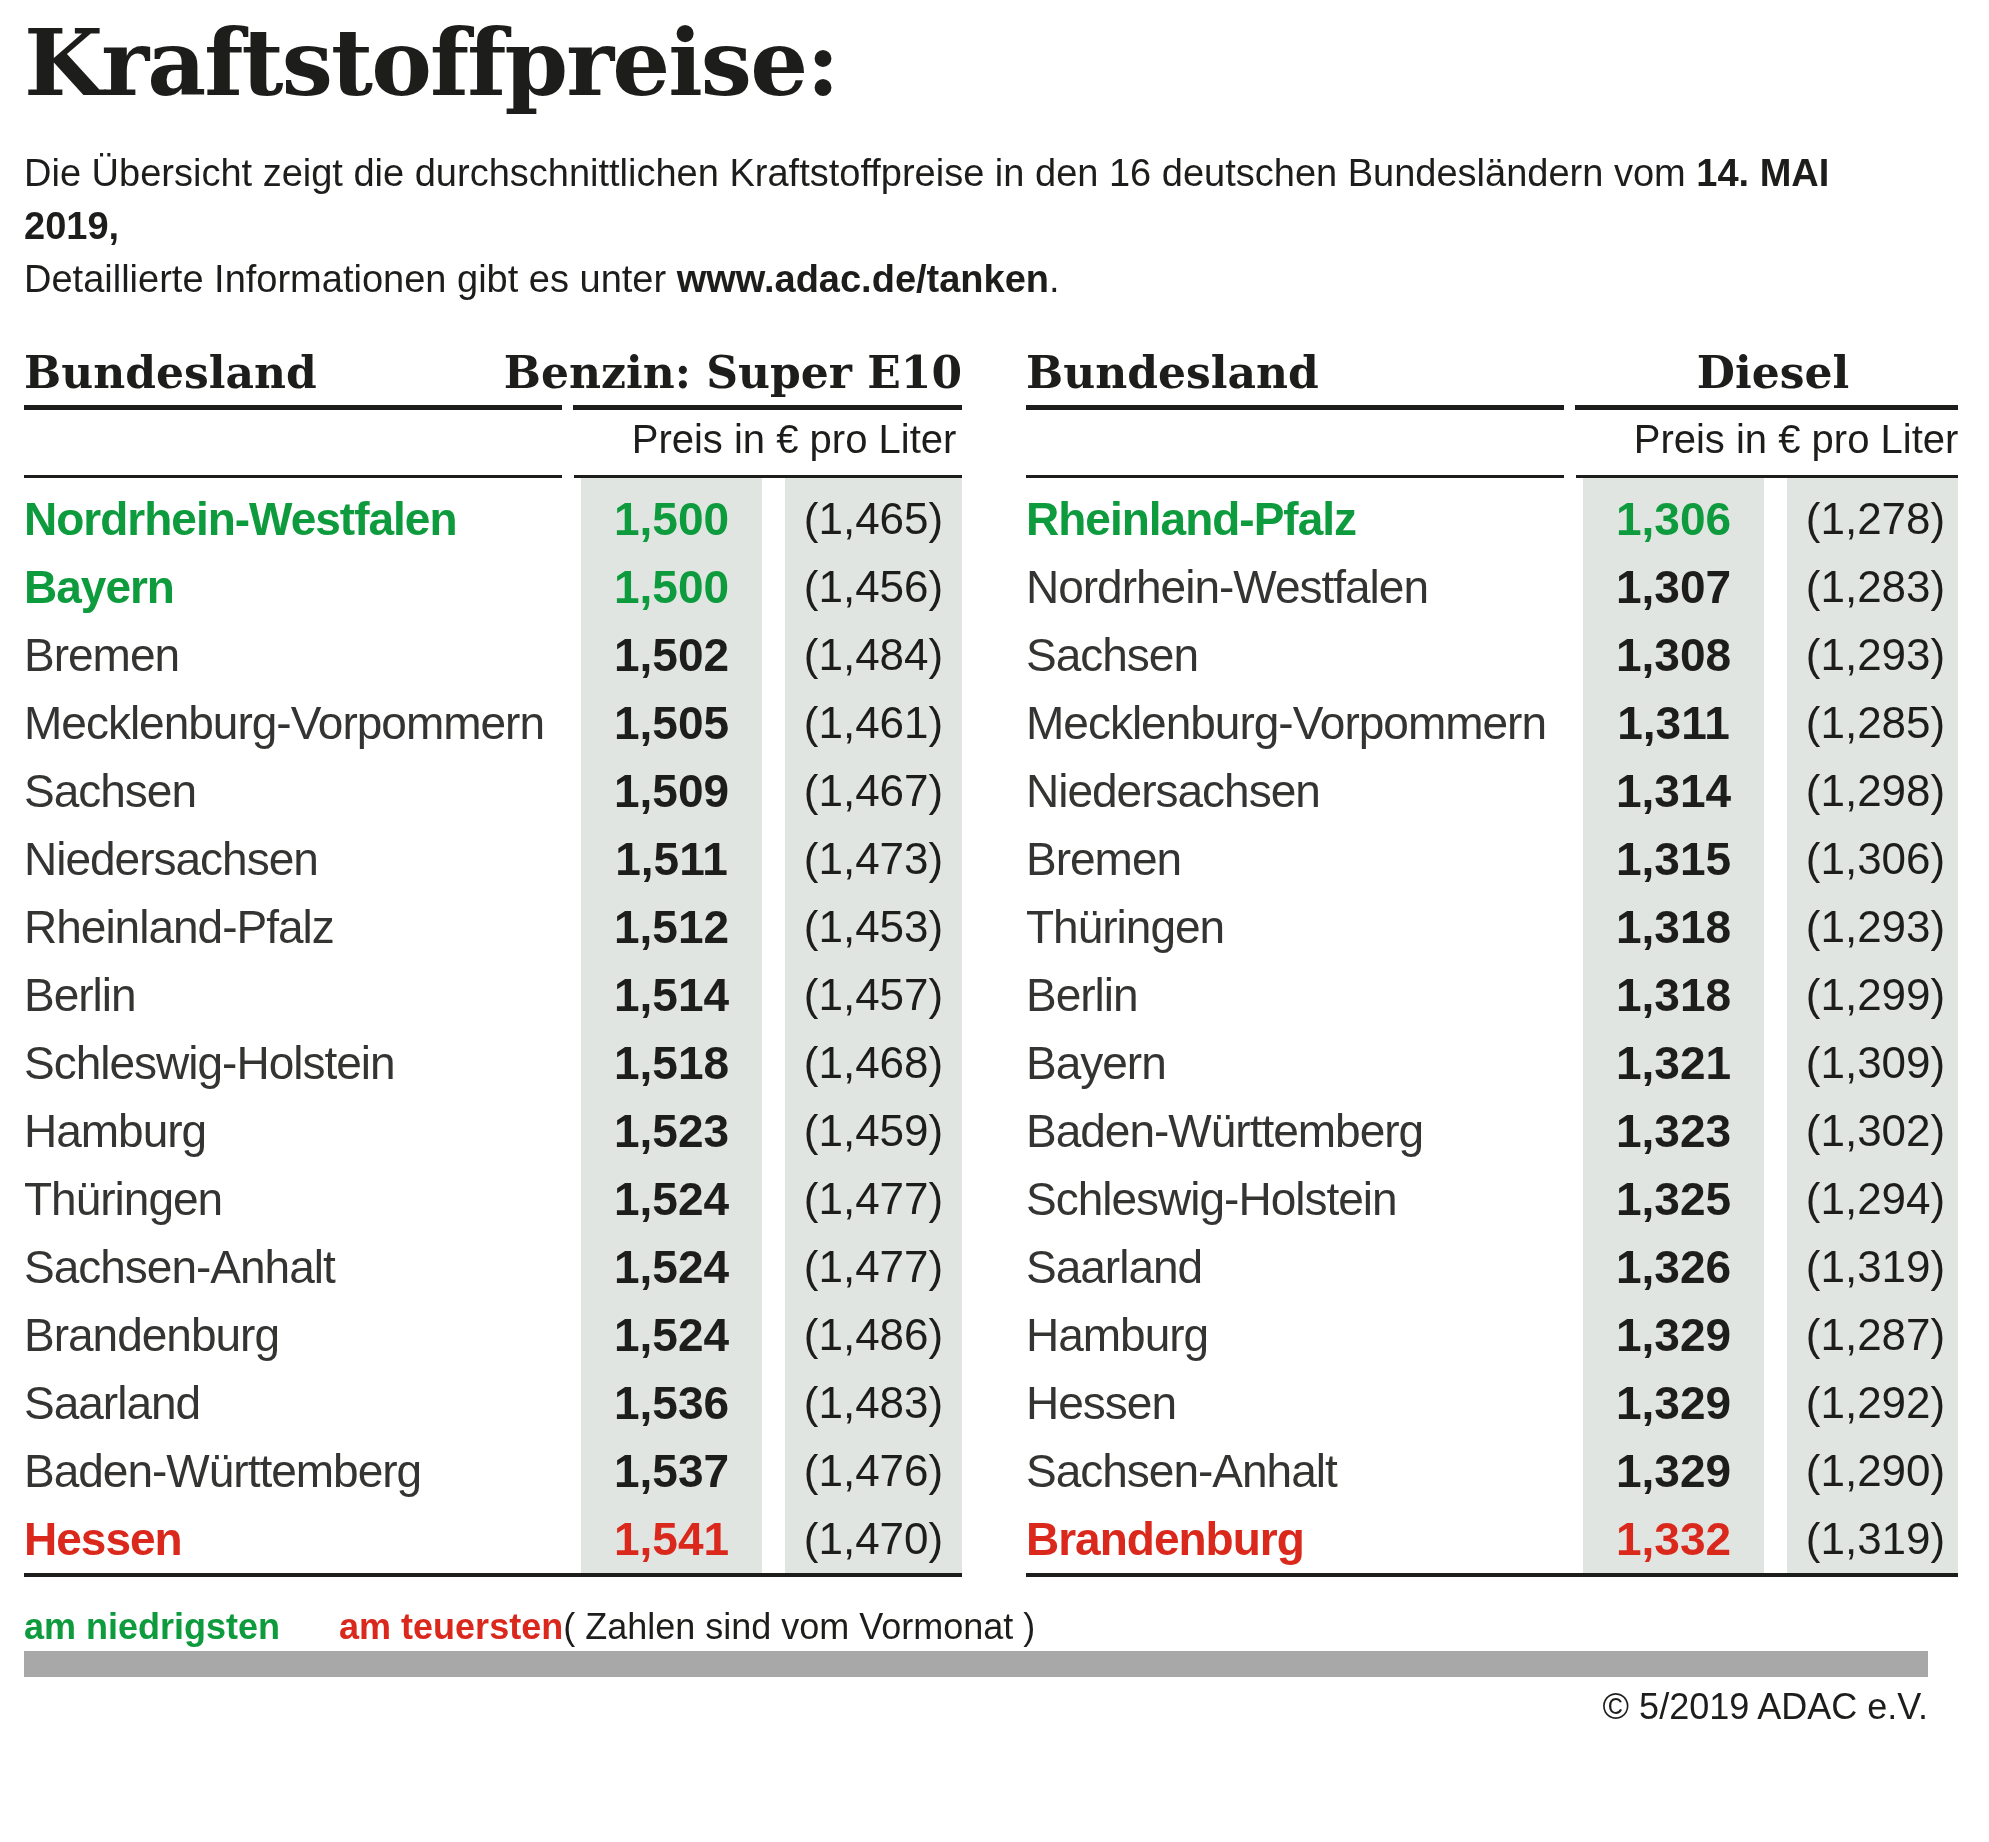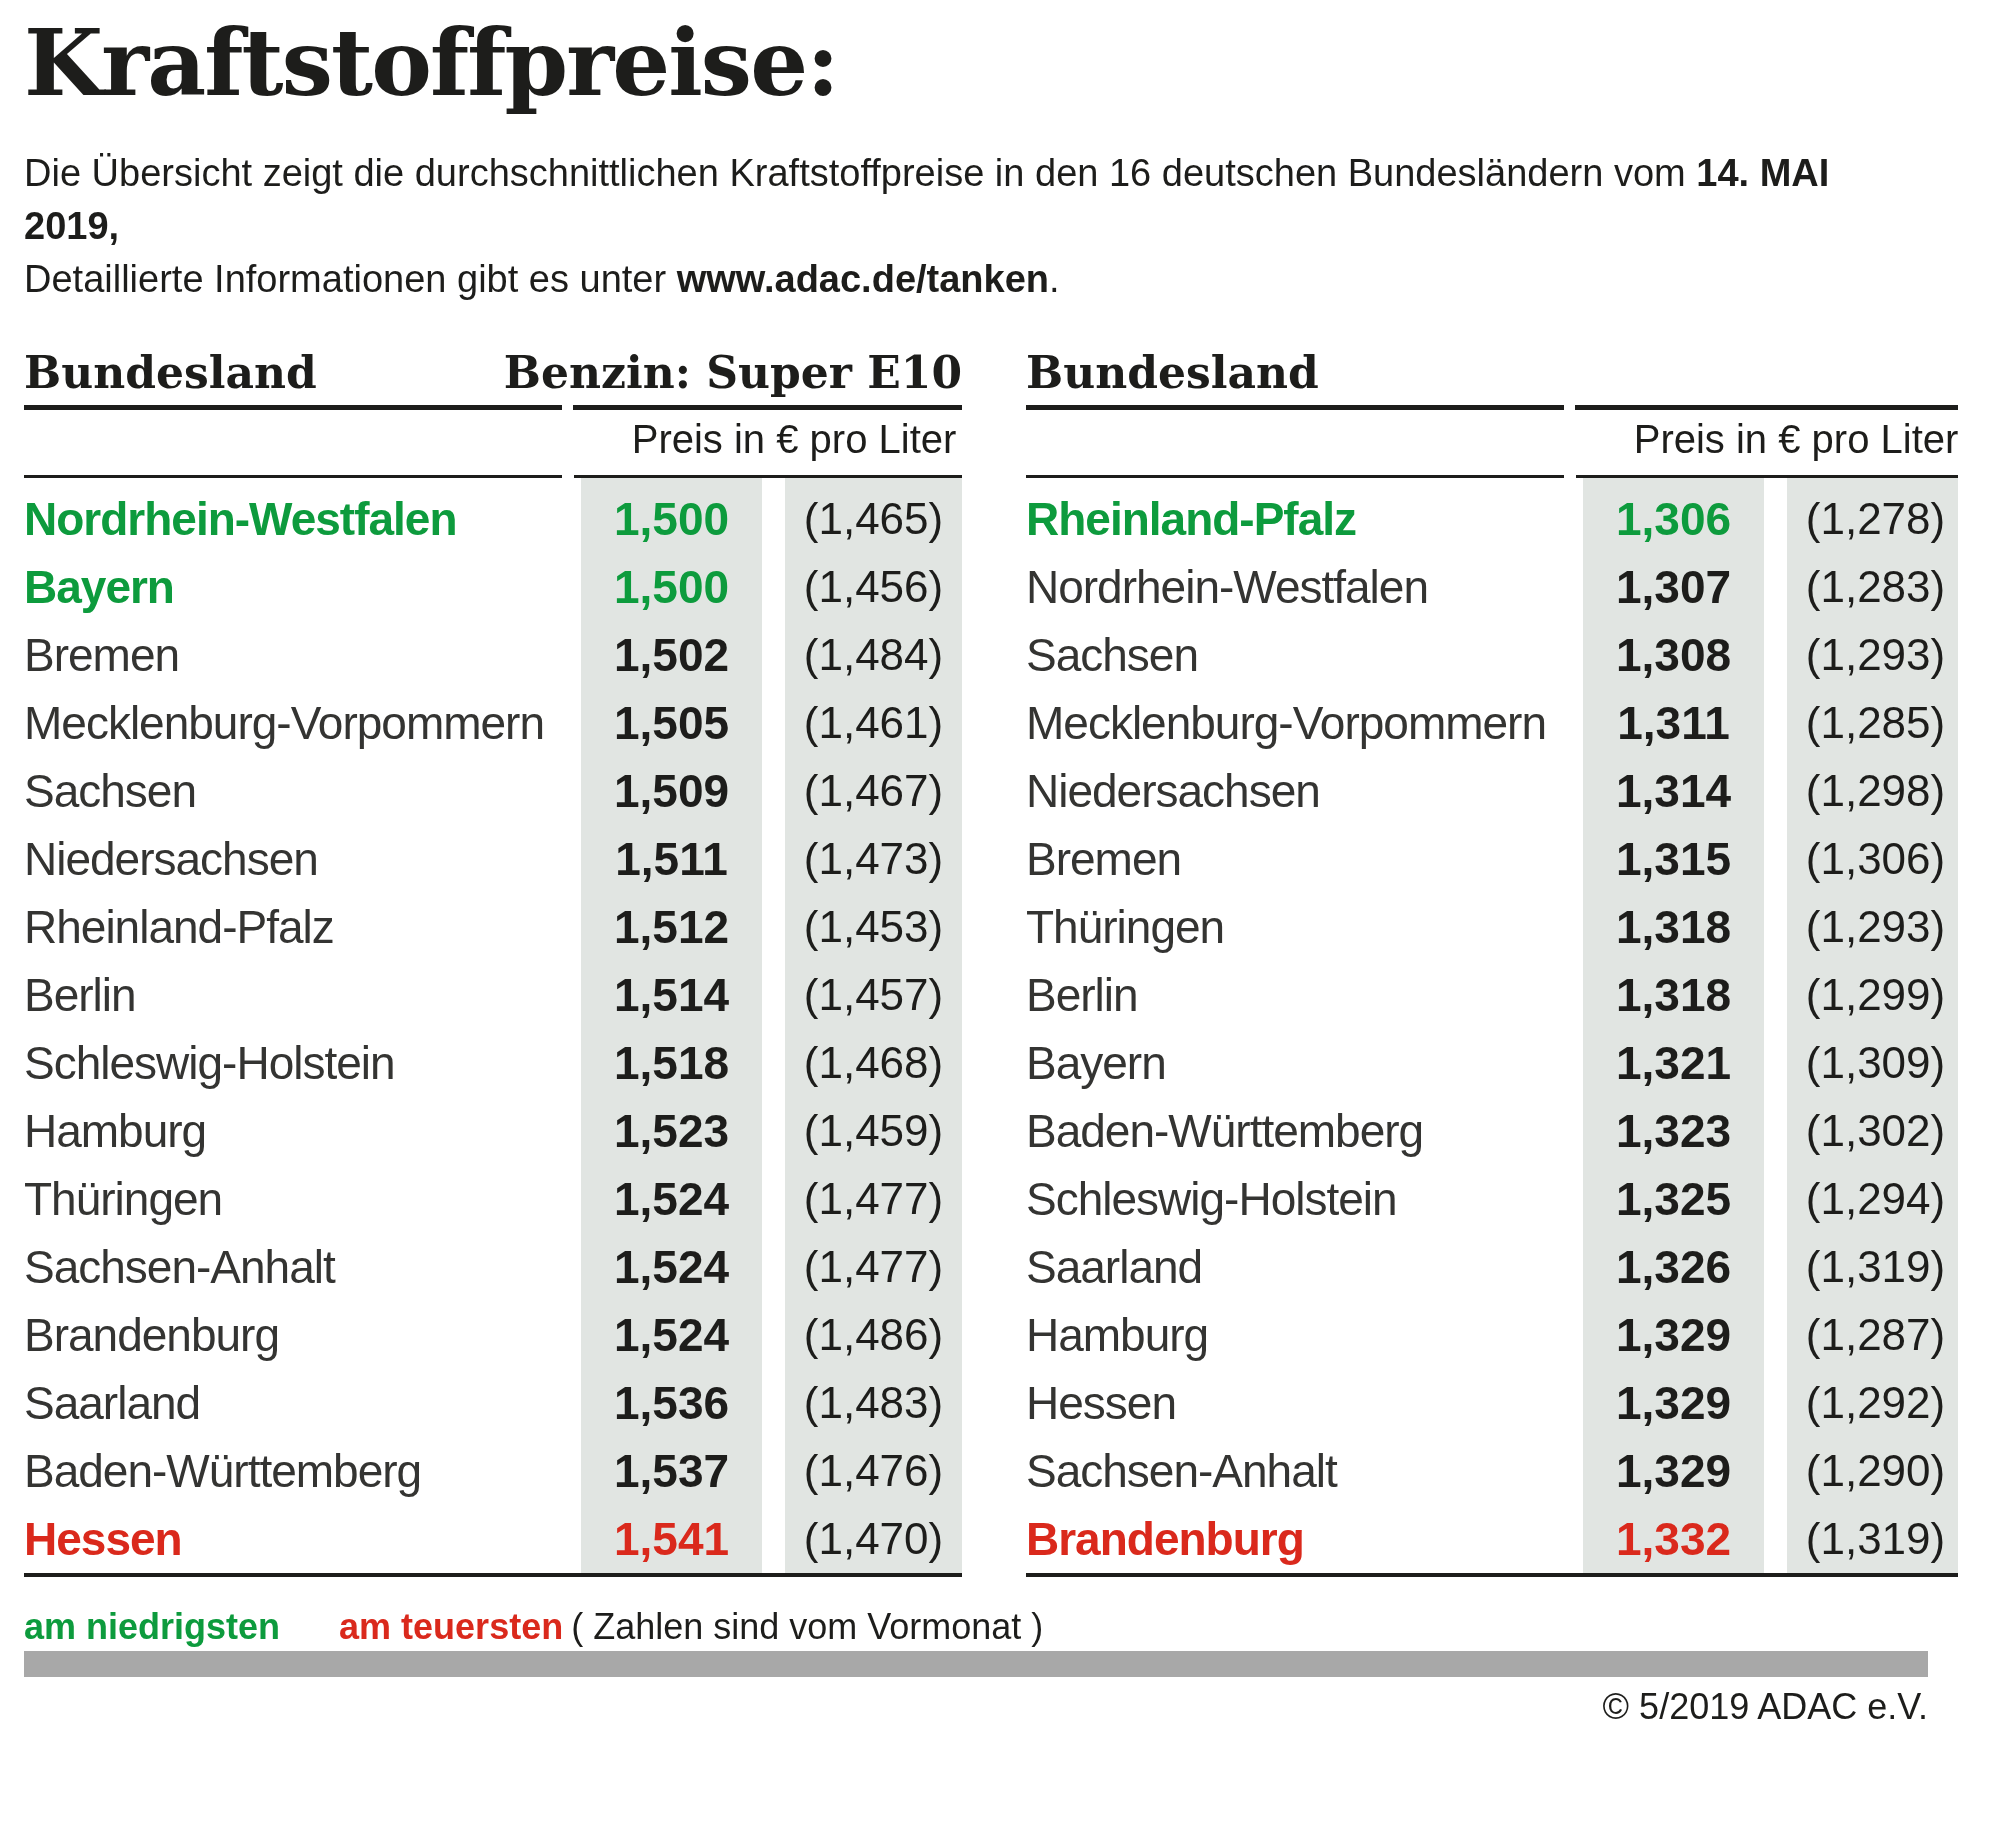--- a/index.html
+++ b/index.html
@@ -45,21 +45,21 @@
   .cell { text-align:center; }
   .price { width:181px; font-weight:700; font-size:46px; color:#1d1d1b; }
   .rowgap { width:23px; }
   .prev { width:177px; font-weight:400; font-size:44px; color:#1d1d1b; }
   .row.hl-min .state, .row.hl-min .price { color:#0d9b3d; font-weight:700; }
   .row.hl-max .state, .row.hl-max .price { color:#da291c; font-weight:700; }
   .botrule { height:4.8px; background:#1d1d1b; }
   .legend { margin-top:30px; display:flex; align-items:flex-end; font-size:36px; line-height:40px; }
   .legend .lmin { color:#0d9b3d; font-weight:700; margin-right:59px; }
   .legend .lmax { color:#da291c; font-weight:700; }
-  .legend .note { color:#1d1d1b; font-weight:400;margin-left:8px; }
+  .legend .note { color:#1d1d1b; font-weight:400; }
   .footer-bar { margin-top:3.8px; height:26px; background:#a8a8a8; }
   .copyright { margin-top:9.5px; text-align:right; font-size:36px; line-height:40px; color:#1d1d1b; }
 </style>
 </head>
 <body>
 
 <div class="page">
 
   <div class="title">
     <div>Kraftstoffpreise:</div>
@@ -203,20 +203,21 @@
     <div class="cell prev">(1,470)</div>
   </div>
 </div>
       </div>
       <div class="botrule"></div>
     </div>
 
     <div class="tbl">
       <div class="thead">
         <span class="th-state">Bundesland</span>
+        <span class="th-fuel centered">Diesel</span>
       </div>
       <div class="rule1">
           <span class="seg1"></span>
           <span class="seggap"></span>
           <span class="seg2"></span>
         </div>
       <div class="unit-row">
         <span class="unit">Preis in € pro Liter</span>
       </div>
       <div class="rows-wrap">

